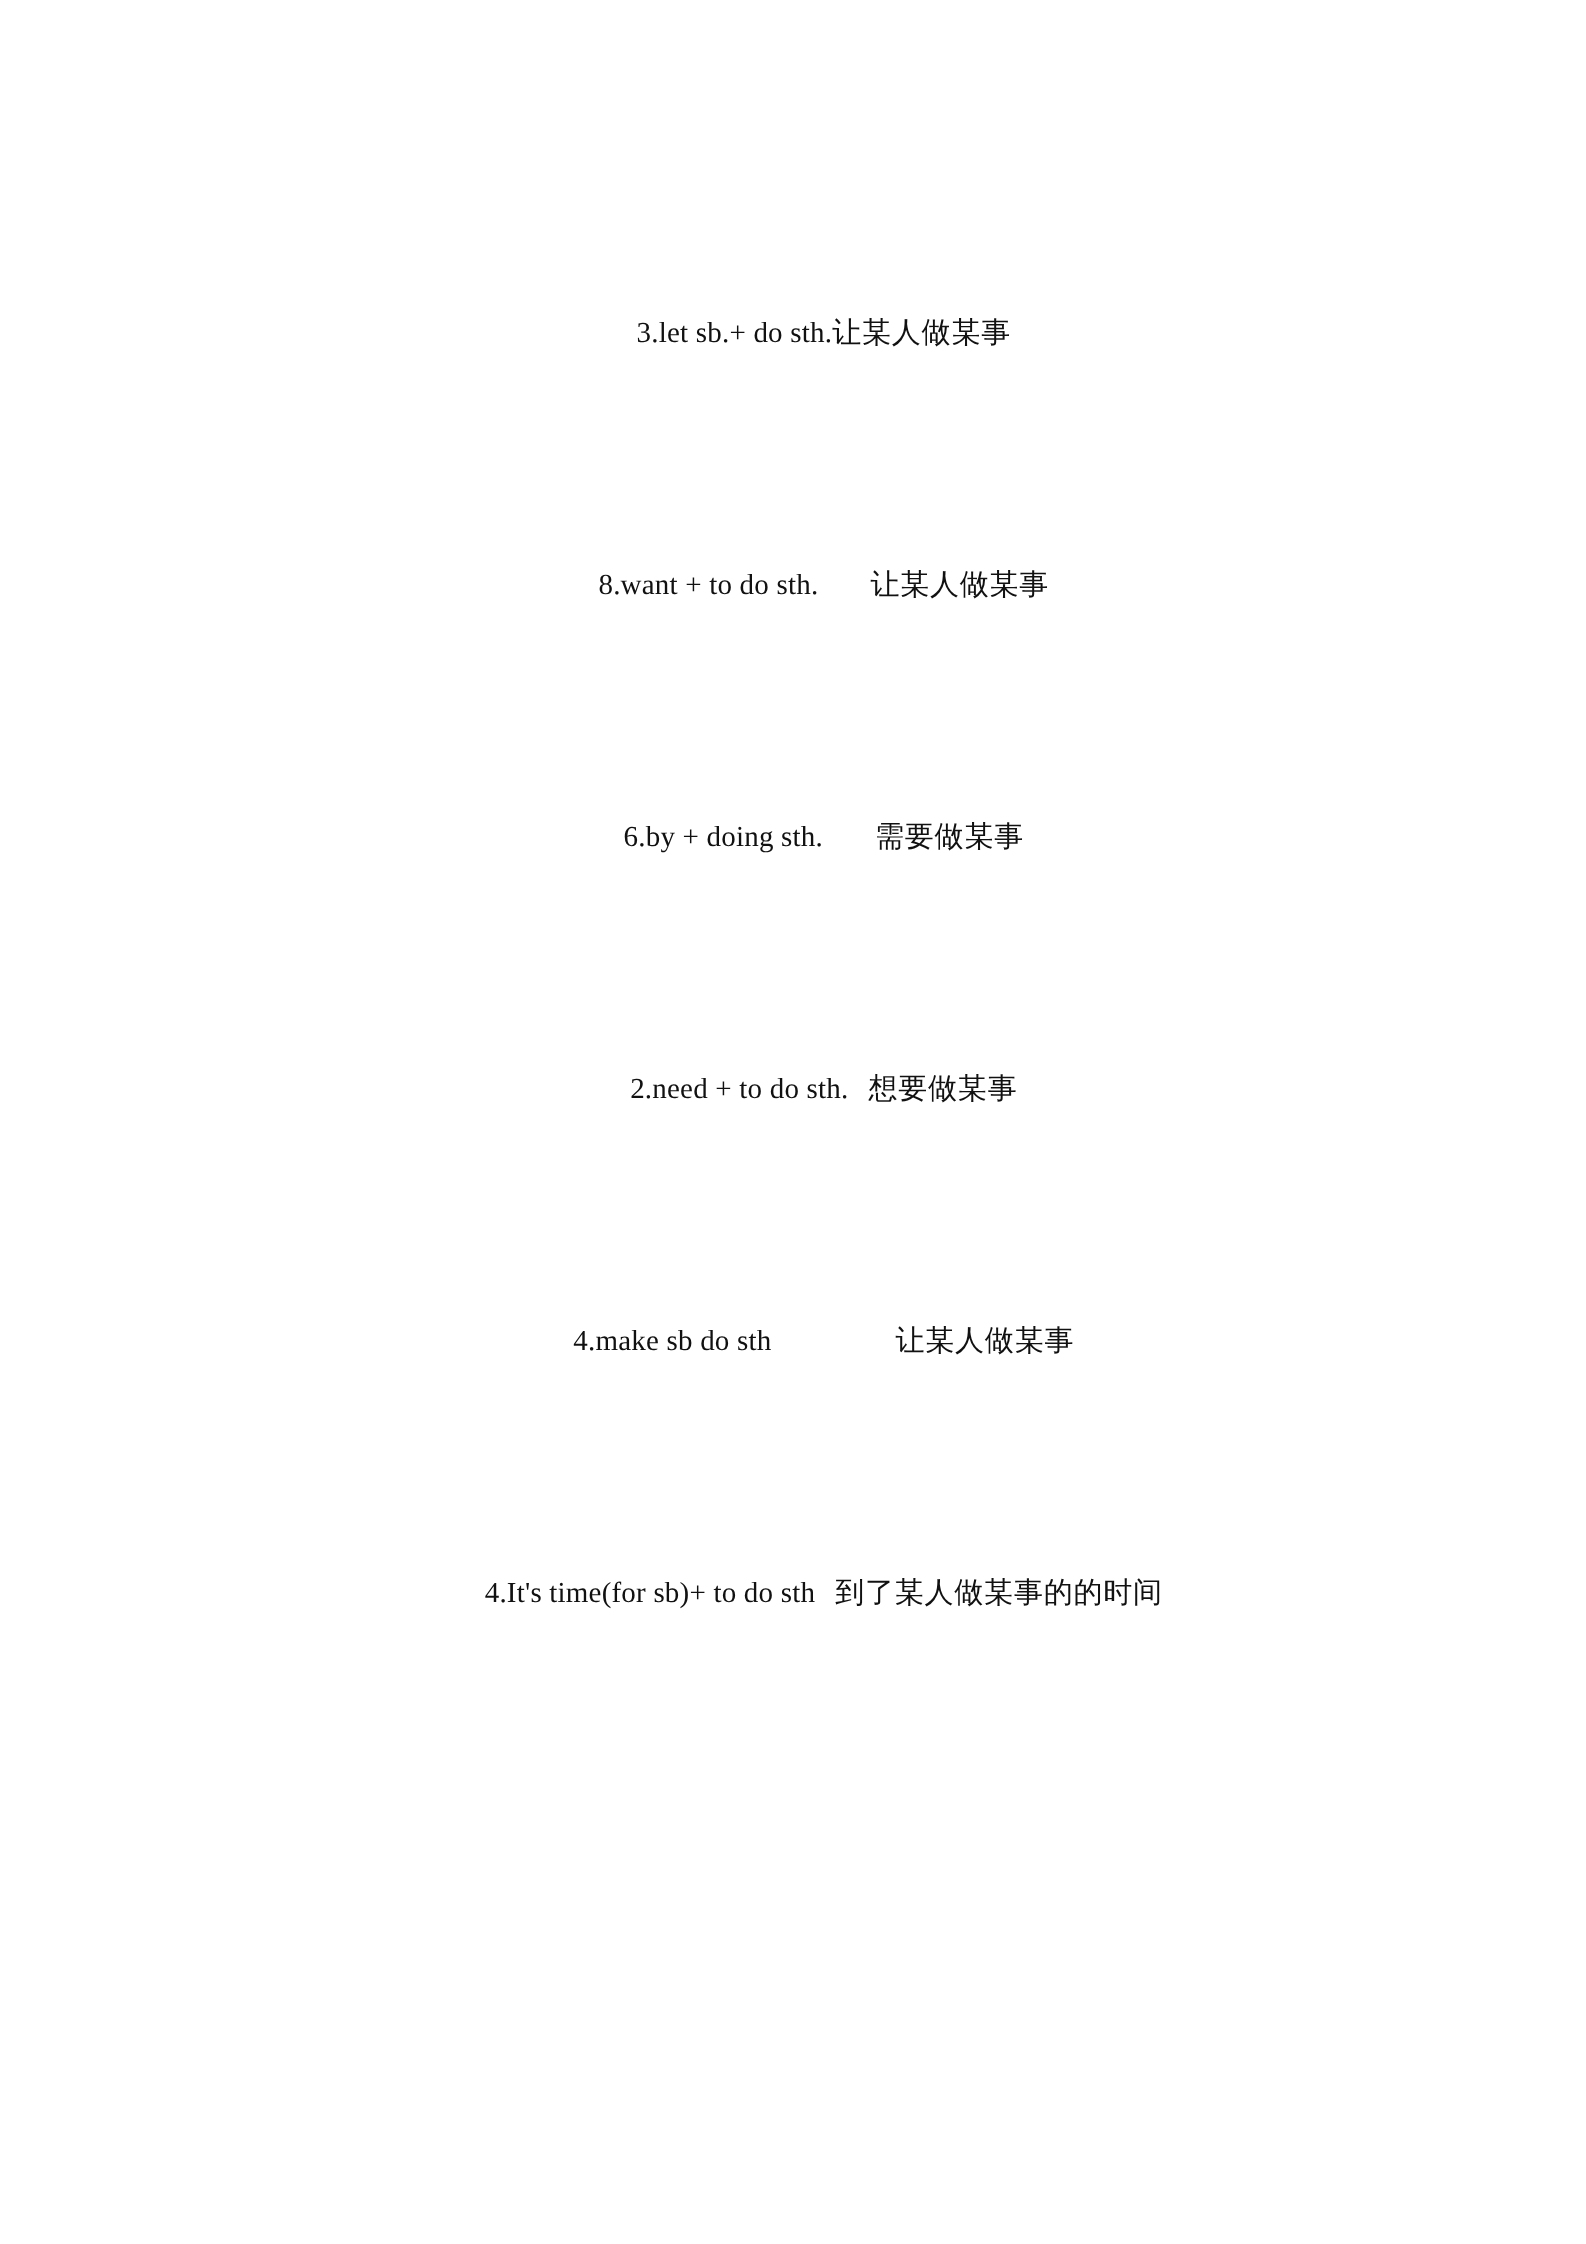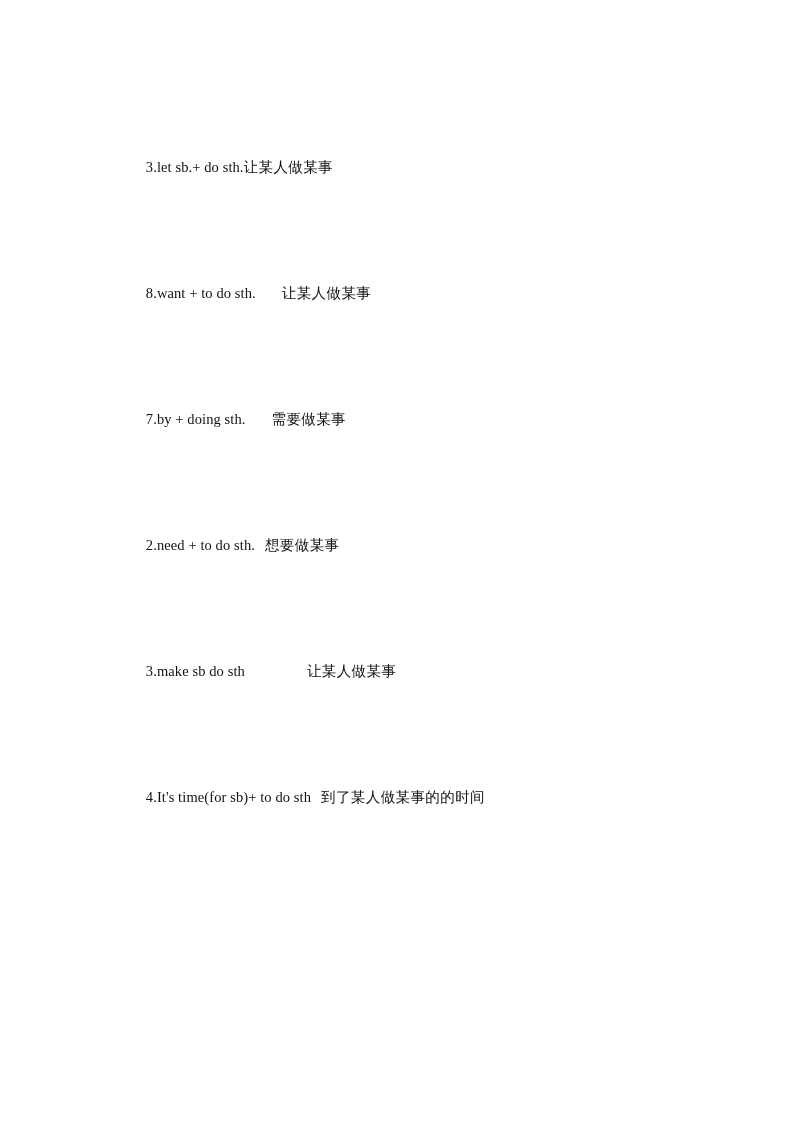--- a/index.html
+++ b/index.html
@@ -34,20 +34,21 @@
   }
 
   
   .line {
     font-family: "Liberation Serif", "DejaVu Serif", serif;
     font-size: 14.5px;
     line-height: 42px;
     color: #111111;
     white-space: pre;
     letter-spacing: 0.1px;
+    text-align: center;
   }
 
   
   .cn {
     font-family: "DejaVu Sans", "Liberation Sans", sans-serif;
     font-size: 14.5px;
     letter-spacing: 0.4px;
   }
 
   
@@ -68,29 +69,29 @@
         <span>3.let sb.+ do sth.</span><span class="cn">让某人做某事</span>
       </div>
 
       <div class="line">
         <span>8.want + to do sth.</span><span class="gap-m"></span><span class="cn">让某人做某事</span>
       </div>
 
 
 
       <div class="line">
-        <span>7.by + doing sth.</span><span class="gap-m"></span><span class="cn">需要做某事</span>
+        <span>6.by + doing sth.</span><span class="gap-m"></span><span class="cn">需要做某事</span>
       </div>
 
       <div class="line">
         <span>2.need + to do sth.</span><span class="gap-s"></span><span class="cn">想要做某事</span>
       </div>
 
       <div class="line">
-        <span>3.make sb do sth</span><span class="gap-xl"></span><span class="cn">让某人做某事</span>
+        <span>4.make sb do sth</span><span class="gap-xl"></span><span class="cn">让某人做某事</span>
       </div>
 
       <div class="line">
         <span>4.It's time(for sb)+ to do sth</span><span class="gap-s"></span><span class="cn">到了某人做某事的的时间</span>
       </div>
 
       <div class="line">
         <span class="gap-s"></span>
       </div>
 

